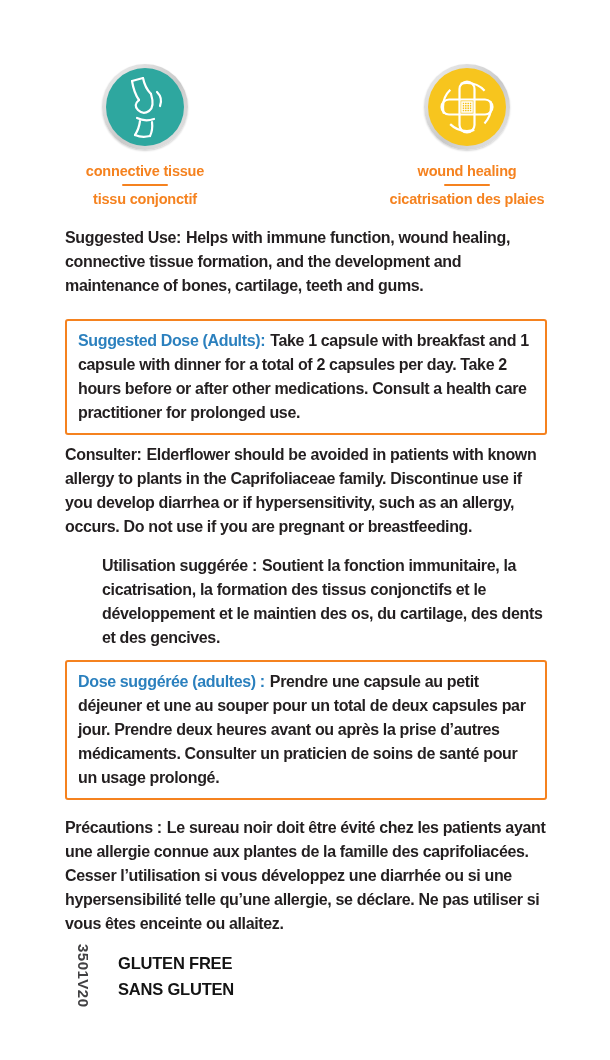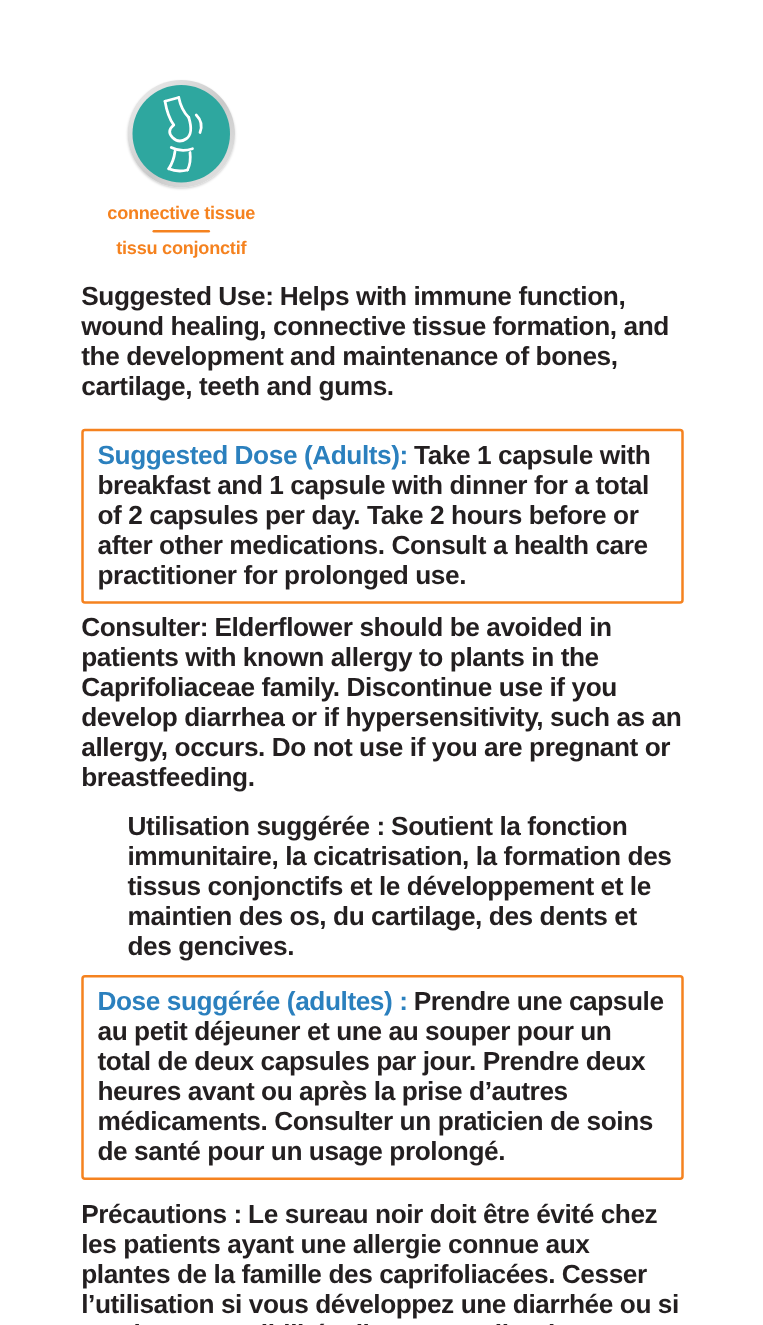--- a/index.html
+++ b/index.html
@@ -31,21 +31,21 @@
     color: var(--orange, #F5821F); white-space: nowrap; letter-spacing: -0.2px;
   }
   .benefit-label.fr { margin-top: 4px; }
   .benefit-divider {
     margin-top: 4px; width: 46px; height: 2px; border-radius: 1px;
     background: var(--orange, #F5821F);
   }
 
   
   .sec {
-    margin: 0; font-size: 21px; line-height: 24px; font-weight: bold;
+    margin: 0; font-size: 16px; line-height: 24px; font-weight: bold;
     letter-spacing: -0.35px; color: var(--ink, #231F20);
   }
   .sec .hd { margin-right: 5px; }
   .hd.blue { color: var(--blue, #2B80BE); }
   .mt18 { margin-top: 18px; }
   .mt16 { margin-top: 16px; }
   .mt15 { margin-top: 15px; margin-left: 37px; }
   .mt10 { margin-top: 10px; }
   .mt8  { margin-top: 8px;  }
   .mt7  { margin-top: 21px;  }
@@ -95,36 +95,55 @@
               <path d="M29 67 Q36 70 44 68"></path>
             </g>
           </svg>
         </div>
       </div>
       <div class="benefit-label">connective tissue</div>
       <div class="benefit-divider"></div>
       <div class="benefit-label fr">tissu conjonctif</div>
     </div>
 
+    <div class="benefit">
+      <div class="icon-ring">
+        <div class="icon-circle bg-yellow">
+          <svg viewBox="0 0 78 78" xmlns="http://www.w3.org/2000/svg">
+            <g fill="none" stroke="#fff" stroke-width="2.2">
+              <circle cx="39" cy="39" r="24" stroke-dasharray="26 12" stroke-dashoffset="8"></circle>
+              <rect x="31.5" y="13.5" width="15" height="51" rx="7.5"></rect>
+              <rect x="13.5" y="31.5" width="51" height="15" rx="7.5"></rect>
+              <rect x="34" y="34" width="10" height="10" stroke-width="1.5"></rect>
+              <path d="M36.5 34 V44 M39 34 V44 M41.5 34 V44 M34 36.5 H44 M34 39 H44 M34 41.5 H44" stroke-width="0.8"></path>
+            </g>
+          </svg>
+        </div>
+      </div>
+      <div class="benefit-label">wound healing</div>
+      <div class="benefit-divider"></div>
+      <div class="benefit-label fr">cicatrisation des plaies</div>
+    </div>
 
 
   </div>
 
   <p class="sec mt18"><span class="hd">Suggested Use:</span><span>Helps with immune function, wound healing, connective tissue formation, and the development and maintenance of bones, cartilage, teeth and gums.</span></p>
 
   <p class="sec box mt7"><span class="hd blue">Suggested Dose (Adults):</span><span>Take 1 capsule with breakfast and 1 capsule with dinner for a total of 2 capsules per day. Take 2 hours before or after other medications. Consult a health care practitioner for prolonged use.</span></p>
 
   <p class="sec mt8"><span class="hd">Consulter:</span><span>Elderflower should be avoided in patients with known allergy to plants in the Caprifoliaceae family. Discontinue use if you develop diarrhea or if hypersensitivity, such as an allergy, occurs. Do not use if you are pregnant or breastfeeding.</span></p>
 
   <p class="sec mt15"><span class="hd">Utilisation suggérée :</span><span>Soutient la fonction immunitaire, la cicatrisation, la formation des tissus conjonctifs et le développement et le maintien des os, du cartilage, des dents et des gencives.</span></p>
 
   <p class="sec box mt10"><span class="hd blue">Dose suggérée (adultes) :</span><span>Prendre une capsule au petit déjeuner et une au souper pour un total de deux capsules par jour. Prendre deux heures avant ou après la prise d’autres médicaments. Consulter un praticien de soins de santé pour un usage prolongé.</span></p>
 
   <p class="sec mt16"><span class="hd">Précautions :</span><span>Le sureau noir doit être évité chez les patients ayant une allergie connue aux plantes de la famille des caprifoliacées. Cesser l’utilisation si vous développez une diarrhée ou si une hypersensibilité telle qu’une allergie, se déclare. Ne pas utiliser si vous êtes enceinte ou allaitez.</span></p>
 
   <div class="footer">
     <div class="lot">3501V20</div>
     <div class="gluten">
+      <span>GLUTEN FREE</span>
       <span>SANS GLUTEN</span>
     </div>
   </div>
 
 </div>
 
 </body></html>

